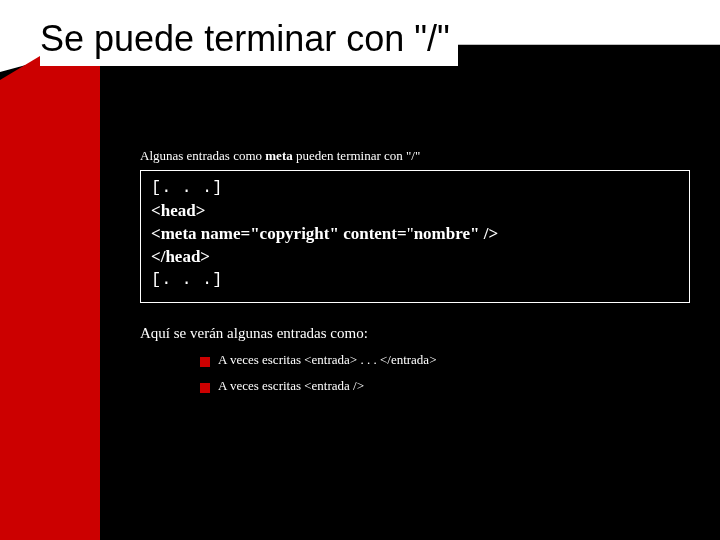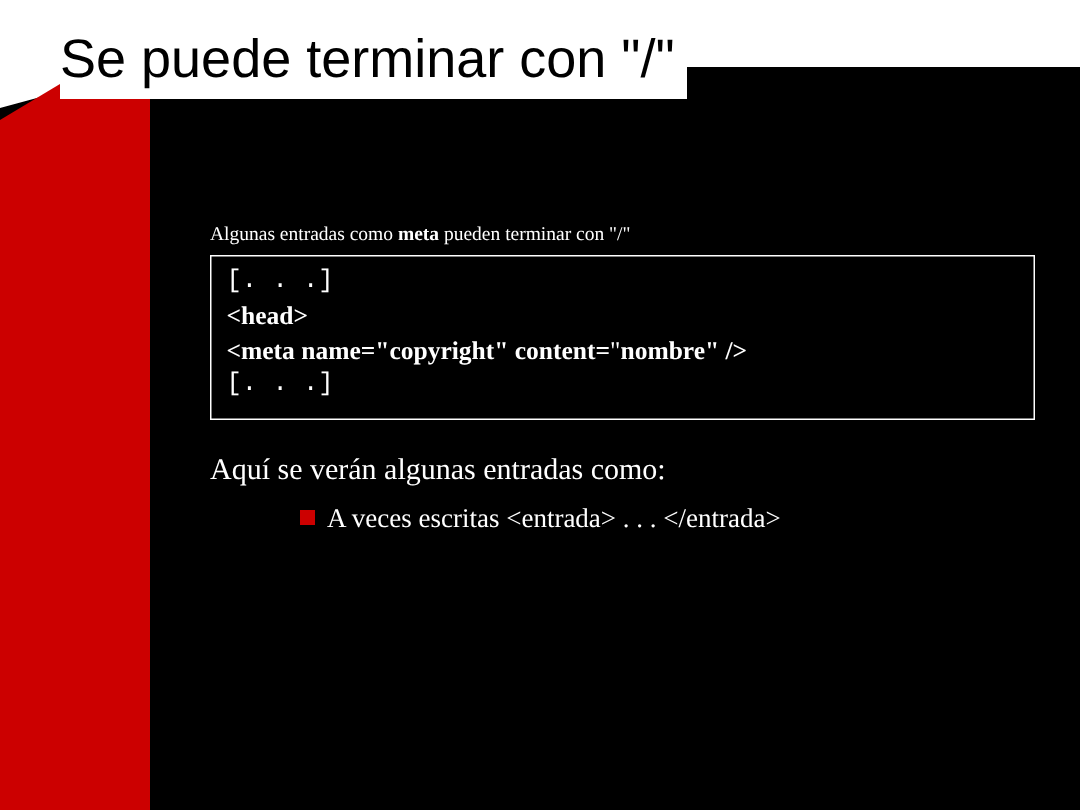--- a/index.html
+++ b/index.html
@@ -68,29 +68,29 @@
     font-family: "Courier New", monospace;
     font-size: 17px;
     line-height: 1.35;
     color: #fff;
     margin-bottom: 22px;
     width: 550px;
   }
   .code-box .bold { font-weight: bold; font-family: Liberation Serif, serif; }
   .subhead {
     font-family: "Times New Roman", serif;
-    font-size: 20px;
+    font-size: 15px;
     margin-bottom: 10px;
   }
   .bullet-row {
     display: flex;
     align-items: flex-start;
     margin: 10px 0 10px 60px;
     font-family: "Times New Roman", serif;
-    font-size: 18px;
+    font-size: 13px;
   }
   .bullet-square {
     width: 10px;
     height: 10px;
     background: #cc0000;
     display: inline-block;
     margin-right: 8px;
     margin-top: 5px;
     flex-shrink: 0;
   }
@@ -105,22 +105,27 @@
 
 <div class="content">
   <p class="intro">
     <span>Algunas entradas como </span><b>meta</b><span> pueden terminar con "/"</span>
   </p>
 
   <div class="code-box">
     <div>[. . .]</div>
     <div class="bold"> &lt;head&gt;</div>
     <div class="bold"><span>  &lt;meta name="copyright" content=</span><span style="font-weight:normal">"</span><span>nombre" /&gt;</span></div>
+    <div class="bold"> &lt;/head&gt;</div>
     <div>[. . .]</div>
   </div>
 
   <p class="subhead">Aquí se verán algunas entradas como:</p>
 
   <div class="bullet-row">
     <span class="bullet-square"></span>
     <span>A veces escritas &lt;entrada&gt; . . . &lt;/entrada&gt;</span>
   </div>
+  <div class="bullet-row">
+    <span class="bullet-square"></span>
+    <span>A veces escritas &lt;entrada /&gt;</span>
+  </div>
 </div>
 
 </body></html>

